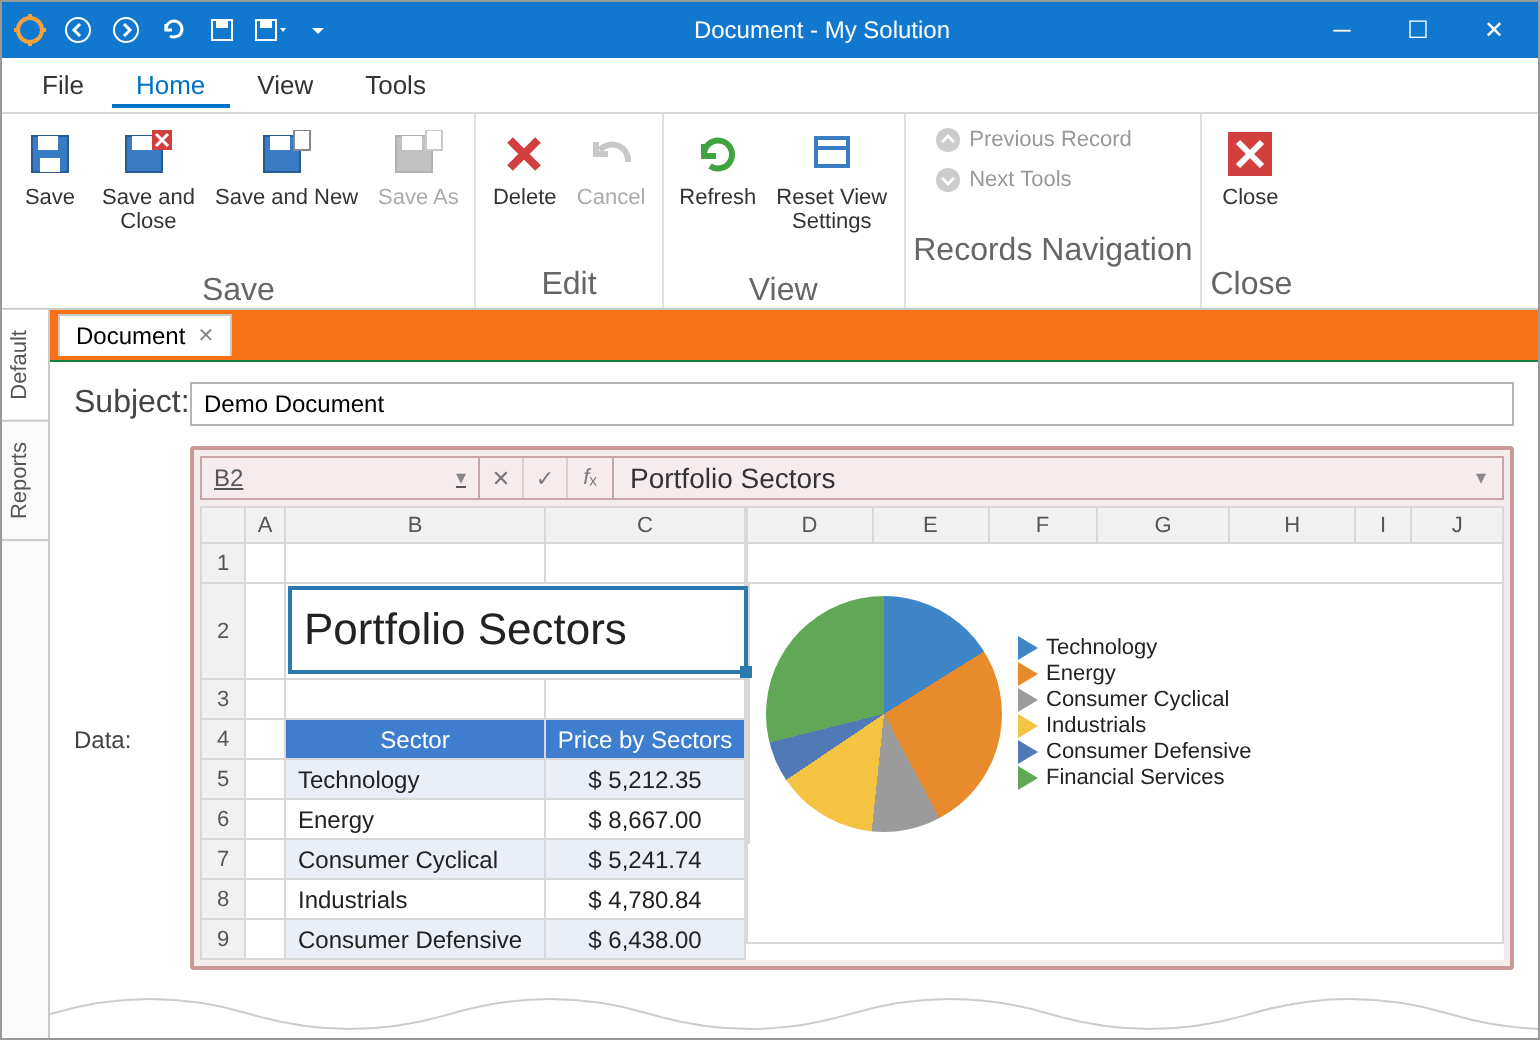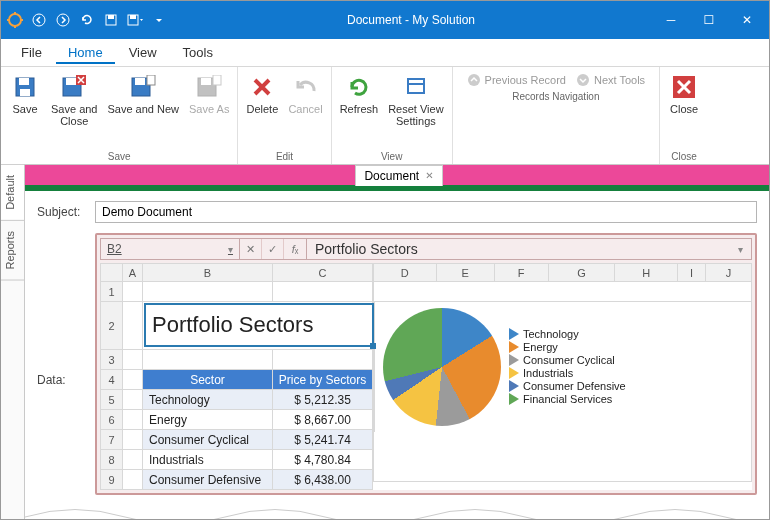--- a/index.html
+++ b/index.html
@@ -1,52 +1,52 @@
 <!DOCTYPE html>
 <html><head>
 <meta charset="utf-8">
 <style>
   * { box-sizing: border-box; margin: 0; padding: 0; font-family: "Segoe UI", Tahoma, sans-serif; }
   body { background: #fff; width: 770px; height: 520px; overflow: hidden; border: 1px solid #999; position: relative; }
 
-  .titlebar { height: 38px; background: #1178cf; color: #fff; display: flex; align-items: center; padding: 0 4px; }
+  .titlebar { height: 28px; background: #1178cf; color: #fff; display: flex; align-items: center; padding: 0 4px; }
   .titlebar .qat { display: flex; gap: 4px; align-items: center; }
   .titlebar .qat-btn { width: 20px; height: 20px; display:flex; align-items:center; justify-content:center; cursor:pointer; color:#fff; }
   .titlebar .wintitle { flex: 1; text-align: center; font-size: 12px; }
   .titlebar .winbtns { display: flex; gap: 2px; }
   .titlebar .winbtn { width: 36px; height: 22px; display:flex; align-items:center; justify-content:center; cursor:pointer; color:#fff; font-size:12px; }
 
   .menubar { height: 28px; background: #fff; border-bottom: 1px solid #d8d8d8; display: flex; align-items: center; padding: 0 8px; gap: 2px; }
   .menubar .mitem { padding: 4px 12px; font-size: 13px; cursor:pointer; color:#333; }
   .menubar .mitem.active { color:#0072c6; border-bottom: 2px solid #0072c6; padding-bottom: 2px; }
 
   .ribbon { height: 98px; background: #fff; border-bottom: 1px solid #c9c9c9; display: flex; }
   .rgroup { border-right: 1px solid #e0e0e0; display: flex; flex-direction: column; padding: 4px 4px 2px 4px; }
   .rgroup .buttons { flex:1; display:flex; align-items: flex-start; gap: 2px; }
-  .rgroup .glabel { font-size: 10px; color:#666; text-align:center; padding: 2px 0 0 0; }
+  .rgroup .glabel { font-size: 16px; color:#666; text-align:center; padding: 2px 0 0 0; margin-top: 16px; }
   .rbtn { min-width: 40px; padding: 2px 4px; text-align:center; cursor:pointer; display:flex; flex-direction:column; align-items:center; gap:2px; }
   .rbtn .ricon { width: 28px; height: 28px; display:flex; align-items:center; justify-content:center; }
   .rbtn .rlabel { font-size: 11px; color:#333; line-height:1.1; }
   .rbtn.disabled .rlabel { color:#aaa; }
-  .nav-col { display:flex; flex-direction:row; justify-content:space-between; gap:2px; padding: 0 6px; }
+  .nav-col { display:flex; flex-direction:column; justify-content:space-between; gap:2px; padding: 0 6px; }
   .nav-small { display:flex; align-items:center; gap:4px; font-size:11px; color:#999; cursor:default; padding: 2px 4px; }
 
   .body-row { display:flex; height: calc(520px - 28px - 28px - 98px); }
   .side-tabs { width: 24px; background:#fafafa; border-right:1px solid #c9c9c9; display:flex; flex-direction:column; }
   .side-tab { writing-mode: vertical-rl; transform: rotate(180deg); font-size: 11px; color:#555; padding: 10px 3px; text-align:center; cursor:pointer; border-top:1px solid #c9c9c9; }
   .side-tab.active { background:#fff; font-weight:500; }
 
   .doc-area { flex:1; background:#f7f7f7; display:flex; flex-direction:column; position:relative; }
-  .doc-tabbar { height: 26px; background:#ec4899; border-bottom:6px solid #15803d; display:flex; align-items:center; padding-left:4px;justify-content:center; }
+  .doc-tabbar { height: 26px; background:#f97316; border-bottom:1px solid #15803d; display:flex; align-items:center; padding-left:4px; }
   .doc-tab { background:#fff; border:1px solid #c9c9c9; border-bottom:none; padding:3px 8px; font-size:12px; display:flex; align-items:center; gap:6px; cursor:pointer; }
   .doc-tab .close { color:#888; font-size:10px; cursor:pointer; }
 
   .doc-content { flex:1; background:#fff; padding: 10px 12px; overflow:hidden; position:relative; }
   .form-row { display:flex; align-items:center; gap:8px; margin-bottom:10px; }
-  .form-label { width:50px; font-size:12px; color:#444; }
+  .form-label { width:50px; font-size:16px; color:#444; }
   .form-input { flex:1; border:1px solid #b5b5b5; padding:3px 6px; font-size:12px; background:#fff; }
 
   .sheet-wrap { display:flex; gap:8px; }
   .sheet-label { width:50px; font-size:12px; color:#444; padding-top: 140px; }
   .sheet-area { flex:1; border: 2px solid #c99; border-radius:2px; background:#f6eced; padding:3px; position:relative; }
 
   .fx-bar { display:flex; gap:0; margin-bottom:3px; }
   .namebox { width:140px; border:1px solid #c7a7a8; background:#f6eced; padding:2px 6px; font-size:12px; color:#555; display:flex; align-items:center; justify-content:space-between;text-decoration:underline;}
   .fx-btns { display:flex; border:1px solid #c7a7a8; border-left:none; background:#f6eced; }
   .fx-btn { width:22px; display:flex; align-items:center; justify-content:center; font-size:11px; color:#777; border-right:1px solid #e3caca; cursor:pointer;}

